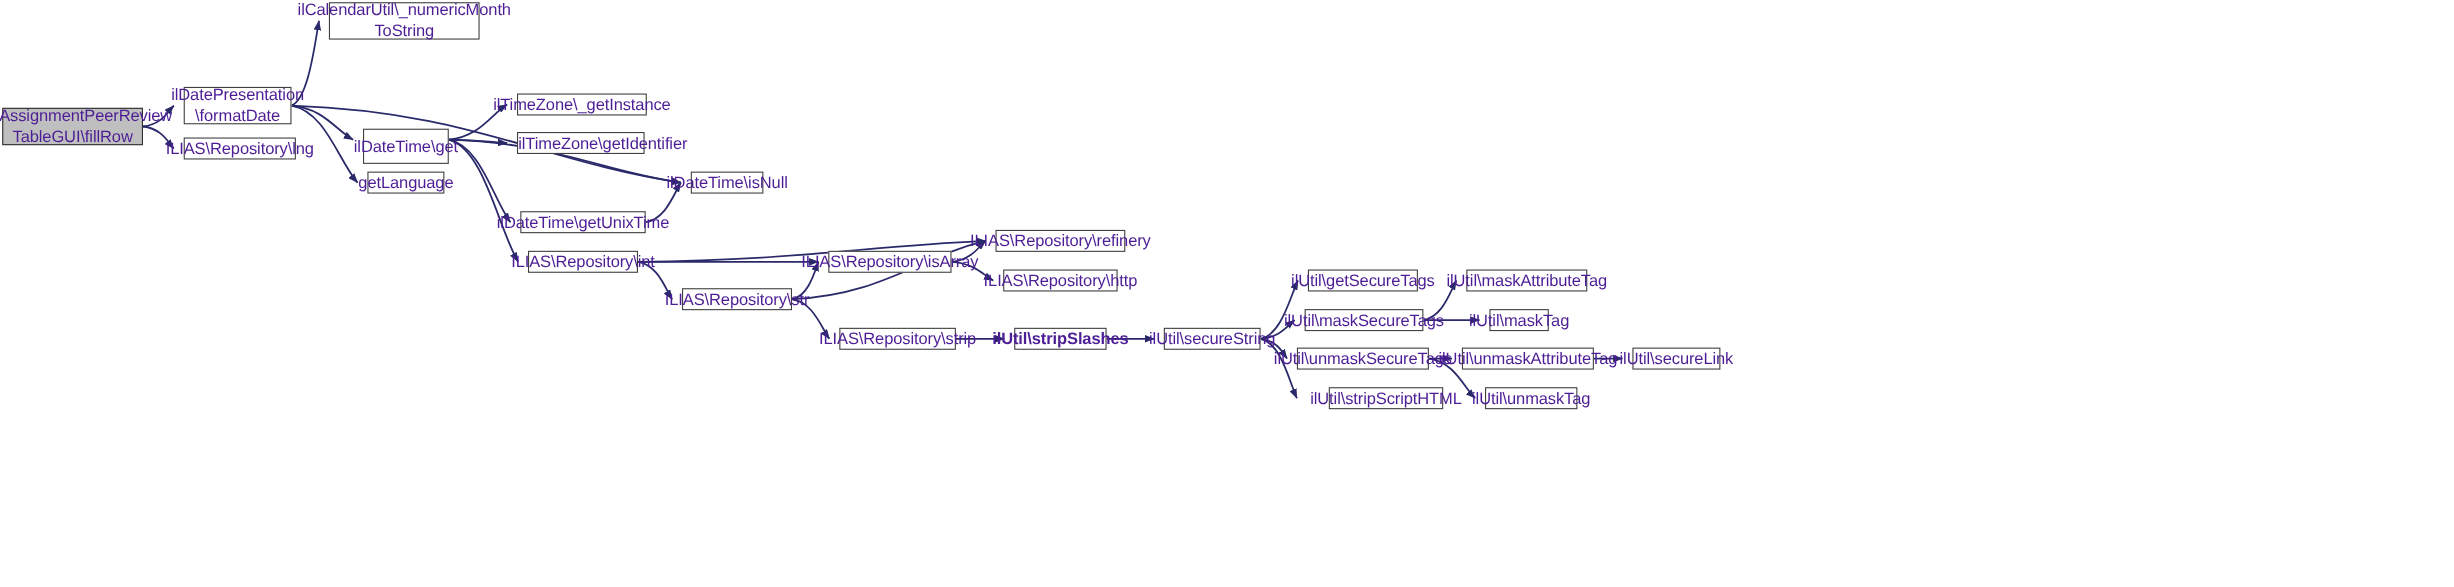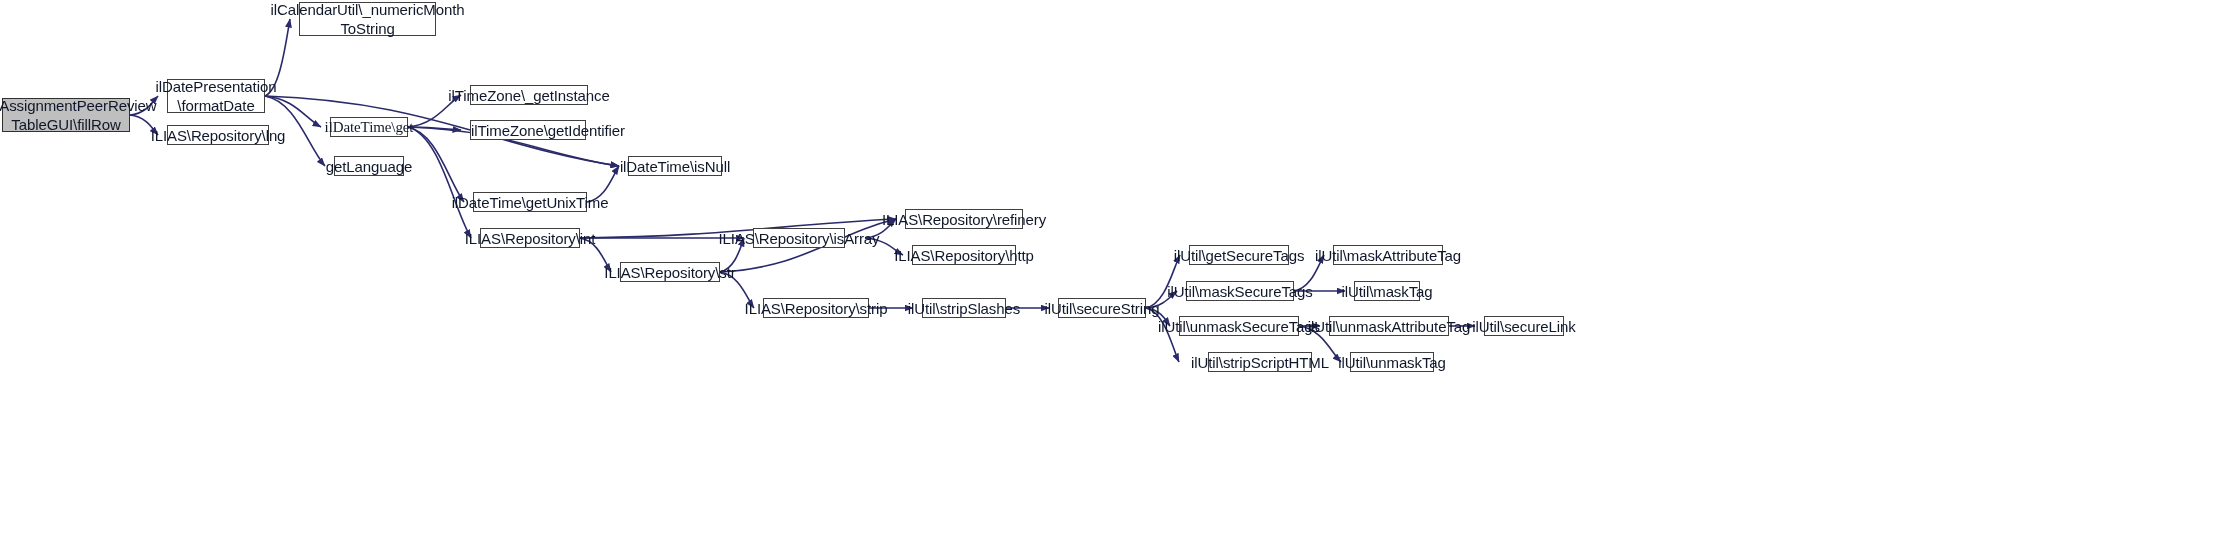--- a/index.html
+++ b/index.html
@@ -4,21 +4,21 @@
 <style>
   html, body { margin:0; padding:0; background:#ffffff; }
   body { width:2231px; height:534px; font-family:"Liberation Sans", sans-serif; }
   #canvas { position:relative; width:2231px; height:534px; overflow:hidden; background:#ffffff; }
   svg.edges { position:absolute; left:0; top:0; width:2231px; height:534px; }
   .node {
     position:absolute;
     box-sizing:border-box;
     border:1px solid #404040;
     background:#ffffff;
-    color:#0f172a;
+    color:#4c1d95;
     font-size:15px;
     line-height:17px;
     display:flex;
     align-items:center;
     justify-content:center;
     text-align:center;
     white-space:pre-line;
     letter-spacing:-0.1px;
   }
   .node.root { background:#bfbfbf; border-color:#303030; }
@@ -69,37 +69,37 @@
       </g>
   </svg>
   <div id="node-layer">
       <div class="node root two-line" style="left: 2px; top: 98px; width: 128px; height: 34px;">ilExAssignmentPeerReview
 TableGUI\fillRow</div>
       <div class="node two-line" style="left: 167px; top: 79px; width: 98px; height: 34px;">ilDatePresentation
 \formatDate</div>
       <div class="node" style="left: 167px; top: 125px; width: 102px; height: 20px;">ILIAS\Repository\lng</div>
       <div class="node two-line" style="left: 299px; top: 2px; width: 137px; height: 34px;">ilCalendarUtil\_numericMonth
 ToString</div>
-      <div class="node" style="left: 330px; top: 117px; width: 78px; height: 20px; font-family: Liberation Serif, serif;">ilDateTime\get</div>
+      <div class="node" style="left: 330px; top: 117px; width: 78px; height: 32px;">ilDateTime\get</div>
       <div class="node" style="left: 334px; top: 156px; width: 70px; height: 20px;">getLanguage</div>
       <div class="node" style="left: 470px; top: 85px; width: 118px; height: 20px;">ilTimeZone\_getInstance</div>
       <div class="node" style="left: 470px; top: 120px; width: 116px; height: 20px; padding-left: 40px;">ilTimeZone\getIdentifier</div>
-      <div class="node" style="left: 628px; top: 156px; width: 94px; height: 20px;">ilDateTime\isNull</div>
+      <div class="node" style="left: 628px; top: 156px; width: 66px; height: 20px;">ilDateTime\isNull</div>
       <div class="node" style="left: 473px; top: 192px; width: 114px; height: 20px;">ilDateTime\getUnixTime</div>
       <div class="node" style="left: 480px; top: 228px; width: 100px; height: 20px;">ILIAS\Repository\int</div>
       <div class="node" style="left: 905px; top: 209px; width: 118px; height: 20px;">ILIAS\Repository\refinery</div>
-      <div class="node" style="left: 753px; top: 228px; width: 92px; height: 20px;">ILIAS\Repository\isArray</div>
+      <div class="node" style="left: 753px; top: 228px; width: 112px; height: 20px;">ILIAS\Repository\isArray</div>
       <div class="node" style="left: 912px; top: 245px; width: 104px; height: 20px;">ILIAS\Repository\http</div>
       <div class="node" style="left: 620px; top: 262px; width: 100px; height: 20px;">ILIAS\Repository\str</div>
       <div class="node" style="left: 763px; top: 298px; width: 106px; height: 20px;">ILIAS\Repository\strip</div>
-      <div class="node" style="left: 922px; top: 298px; width: 84px; height: 20px;">ilUtil\stripSlashes</div>
+      <div class="node" style="left: 922px; top: 298px; width: 84px; height: 20px; font-weight: bold;">ilUtil\stripSlashes</div>
       <div class="node" style="left: 1058px; top: 298px; width: 88px; height: 20px; text-align: right;">ilUtil\secureString</div>
       <div class="node" style="left: 1189px; top: 245px; width: 100px; height: 20px;">ilUtil\getSecureTags</div>
       <div class="node" style="left: 1186px; top: 281px; width: 108px; height: 20px;">ilUtil\maskSecureTags</div>
       <div class="node" style="left: 1179px; top: 316px; width: 120px; height: 20px;">ilUtil\unmaskSecureTags</div>
       <div class="node" style="left: 1188px; top: 352px; width: 104px; height: 20px; margin-left: 20px;">ilUtil\stripScriptHTML</div>
       <div class="node" style="left: 1333px; top: 245px; width: 110px; height: 20px;">ilUtil\maskAttributeTag</div>
-      <div class="node" style="left: 1354px; top: 281px; width: 66px; height: 20px;">ilUtil\maskTag</div>
+      <div class="node" style="left: 1354px; top: 281px; width: 54px; height: 20px;">ilUtil\maskTag</div>
       <div class="node" style="left: 1329px; top: 316px; width: 120px; height: 20px;">ilUtil\unmaskAttributeTag</div>
       <div class="node" style="left: 1350px; top: 352px; width: 84px; height: 20px;">ilUtil\unmaskTag</div>
       <div class="node" style="left: 1484px; top: 316px; width: 80px; height: 20px;">ilUtil\secureLink</div>
     </div>
 </div>
 
 </body></html>

